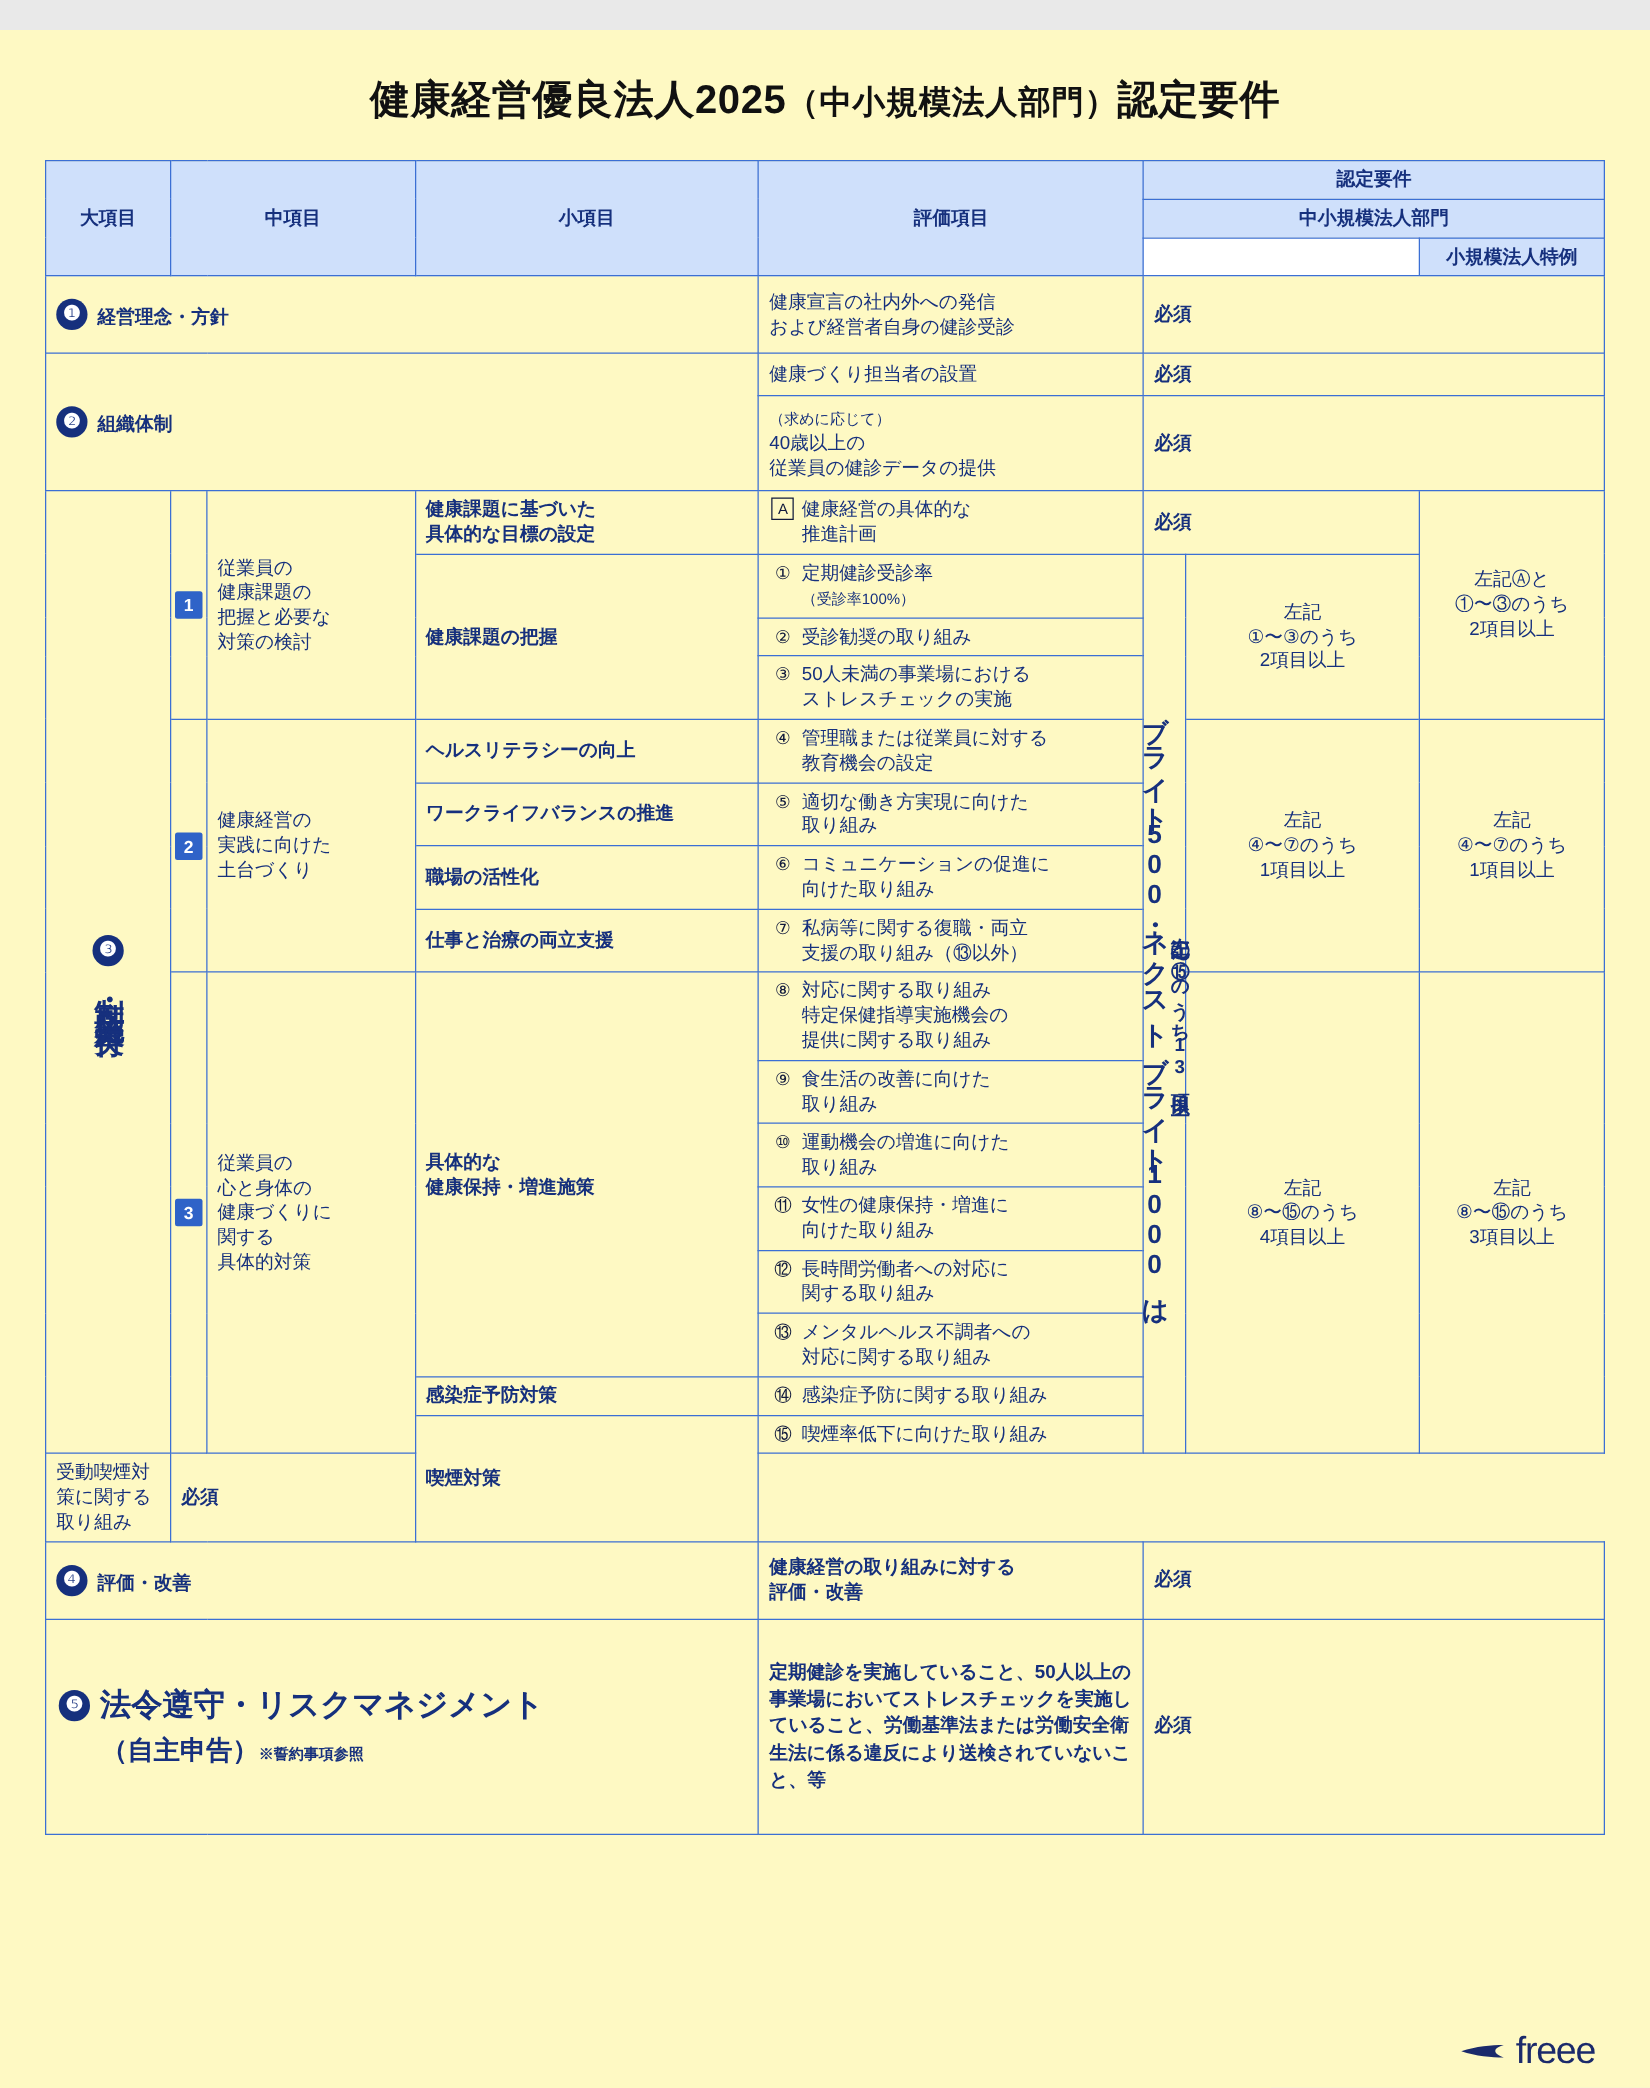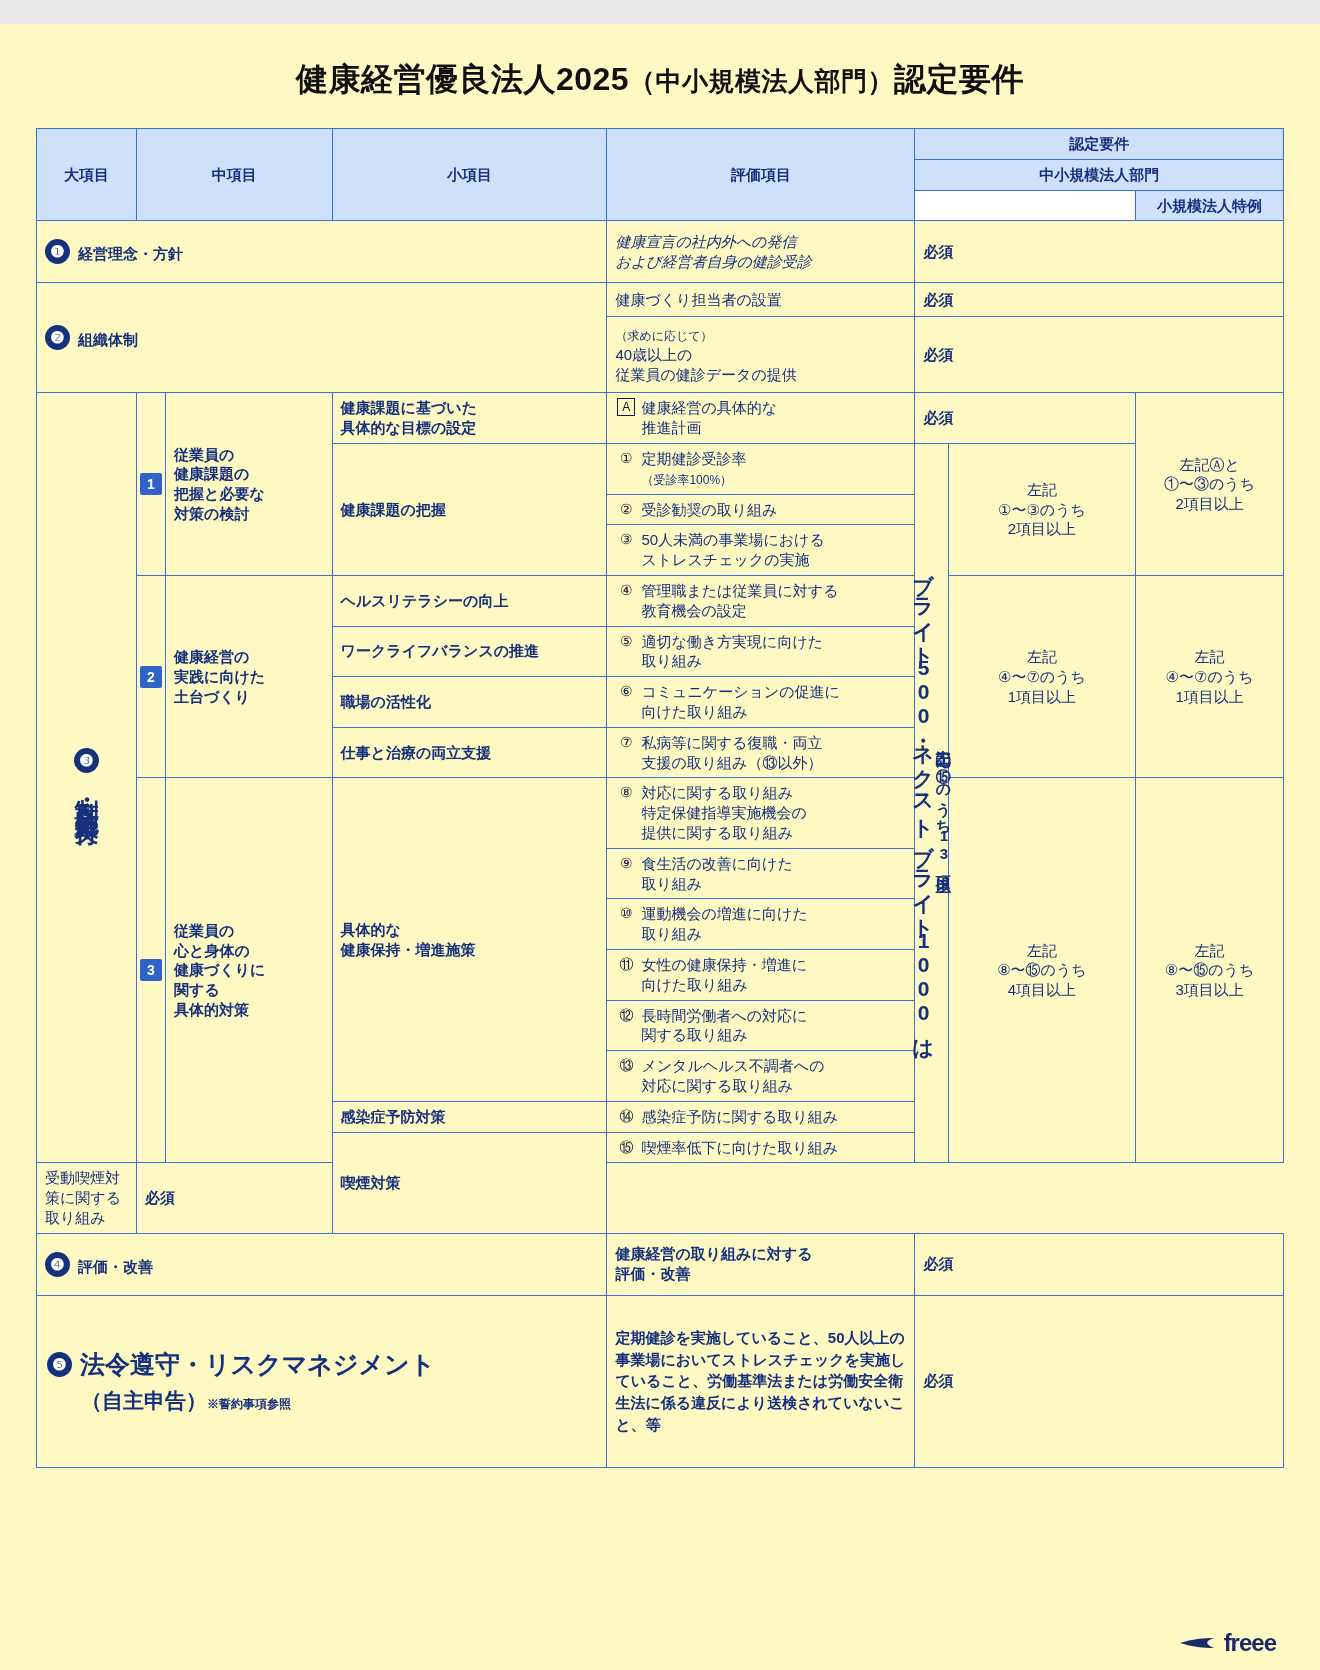--- a/index.html
+++ b/index.html
@@ -80,21 +80,21 @@
     white-space:nowrap;
   }
   .vert-wrap { display:flex; flex-direction:column; align-items:center; justify-content:center; height:100%; }
   .num-square {
     display:inline-block;
     width:22px; height:22px; line-height:22px;
     background:#2f63c8; color:#fff; text-align:center;
     font-size:14px; font-weight:bold;
     border-radius:2px;
   }
-  .mid-label { font-size:16px; font-weight:bold; line-height:1.4; }
+  .mid-label { font-size:16px; font-weight:normal; line-height:1.4; }
   .small-label { font-size:16px; font-weight:bold; line-height:1.4; }
   .eval { font-size:15px; line-height:1.35; color:#111a3c; }
   .eval-marker {
     display:inline-block; width:22px; text-align:center;
     font-size:14px; color:#111a3c;
   }
   .boxA {
     display:inline-block; width:18px; height:18px; line-height:16px;
     border:1px solid #111a3c; text-align:center; font-size:12px;
     vertical-align:1px;
@@ -111,21 +111,21 @@
   }
   .vert-mid.small { font-size:15px; }
   .vert-mid.large { font-size:21px; }
   .note-small { font-size:12px; }
   .legal-title { font-size:25px; font-weight:bold; }
   .legal-sub { font-size:21px; font-weight:bold; }
   .logo {
     position:absolute; right:44px; bottom:36px;
     display:flex; align-items:center; gap:6px;
   }
-  .logo-text { font-size:24px; font-weight:bold; color:#1b2a6b; letter-spacing:-1px; }
+  .logo-text { font-size:30px; font-weight:normal; color:#1b2a6b; letter-spacing:-1px; }
   .eval-list-item { display:flex; align-items:flex-start; gap:4px; }
   td.tight { padding:4px 8px; }
 </style>
 </head>
 <body>
 
 <div class="page">
 
   <div class="title">
     <span>健康経営優良法人2025</span><span class="sub">（中小規模法人部門）</span><span>認定要件</span>
@@ -156,21 +156,21 @@
     </tr>
     <tr>
       <td class="hdr" colspan="2" style="border-right:none; background:#ffffff; border-left:1px solid #3b6fd4;"></td>
       <td class="hdr hdr-xsmall">小規模法人特例</td>
     </tr>
 
     <tr>
       <td class="big-cat" colspan="4" style="height:62px;">
         <span class="cat-num">❶</span><span>経営理念・方針</span>
       </td>
-      <td class="eval" style="white-space:pre-line;font-style:italic;">健康宣言の社内外への発信
+      <td class="eval" style="white-space:pre-line;">健康宣言の社内外への発信
 および経営者自身の健診受診</td>
       <td class="req" colspan="3">必須</td>
     </tr>
 
     <tr>
       <td class="big-cat" colspan="4" rowspan="2" style="height:110px;">
         <span class="cat-num">❷</span><span>組織体制</span>
       </td>
       <td class="eval">健康づくり担当者の設置</td>
       <td class="req" colspan="3">必須</td>

